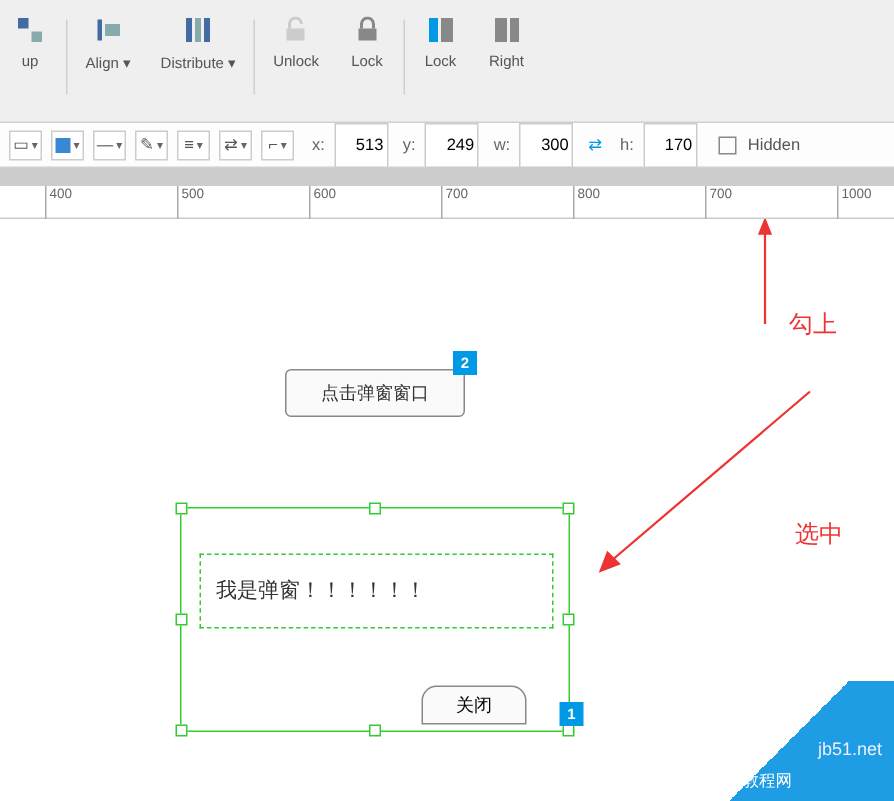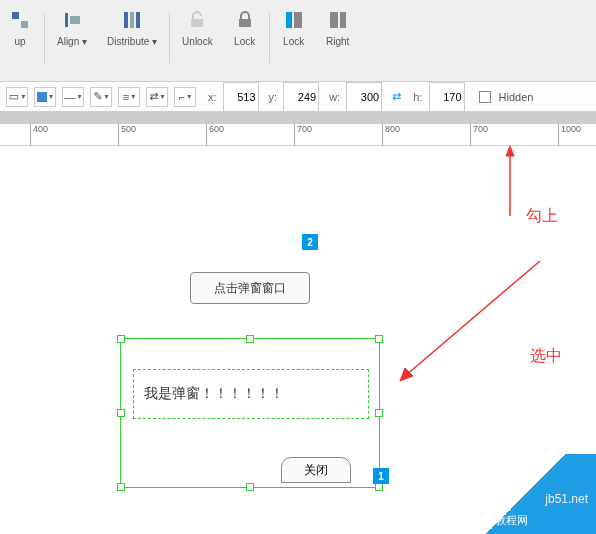--- a/index.html
+++ b/index.html
@@ -22,21 +22,21 @@
 
 
 .ruler-bar { height: 12px; background: #ccc; }
 .ruler { height: 22px; background: #fff; border-bottom: 1px solid #ccc; position: relative; font-size: 9px; color: #666; padding-left: 24px; }
 .ruler-tick { position: absolute; top: 0; border-left: 1px solid #aaa; height: 22px; padding-left: 2px; }
 
 
 .canvas { position: relative; background: #fff; height: 388px; }
 
 
-.wid-button { position: absolute; left: 190px; top: 100px; width: 120px; height: 32px; border: 1px solid #888; border-radius: 4px; background: #fafafa; display: flex; align-items: center; justify-content: center; font-size: 12px; color: #333; margin-top: 26px; }
+.wid-button { position: absolute; left: 190px; top: 100px; width: 120px; height: 32px; border: 1px solid #888; border-radius: 4px; background: #fafafa; display: flex; align-items: center; justify-content: center; font-size: 12px; color: #333; }
 .badge { position: absolute; width: 16px; height: 16px; background: #0099e5; color: #fff; font-size: 10px; font-weight: bold; display: flex; align-items: center; justify-content: center; }
 .badge-2 { left: 302px; top: 88px; }
 
 
 .sel-group { position: absolute; left: 120px; top: 192px; width: 260px; height: 150px; border: 1px solid #3c3; }
 .handle { position: absolute; width: 8px; height: 8px; background: #fff; border: 1px solid #3c3; }
 .h-nw { left: -4px; top: -4px; } .h-n { left: 50%; margin-left: -4px; top: -4px; } .h-ne { right: -4px; top: -4px; }
 .h-w { left: -4px; top: 50%; margin-top: -4px; } .h-e { right: -4px; top: 50%; margin-top: -4px; }
 .h-sw { left: -4px; bottom: -4px; } .h-s { left: 50%; margin-left: -4px; bottom: -4px; } .h-se { right: -4px; bottom: -4px; }
 

